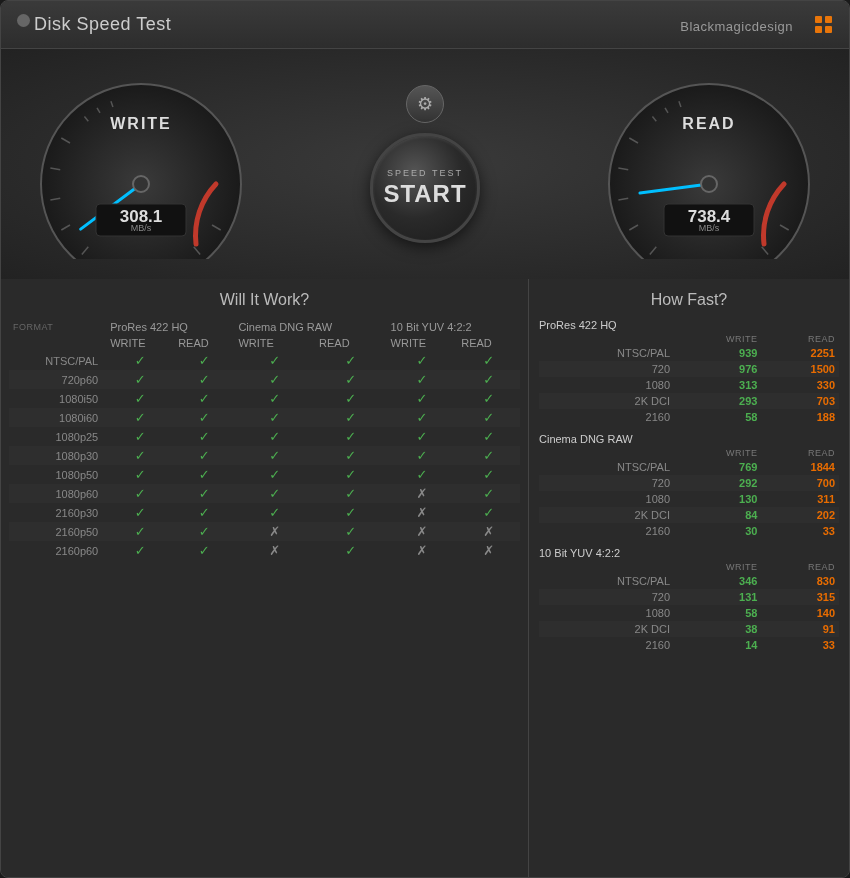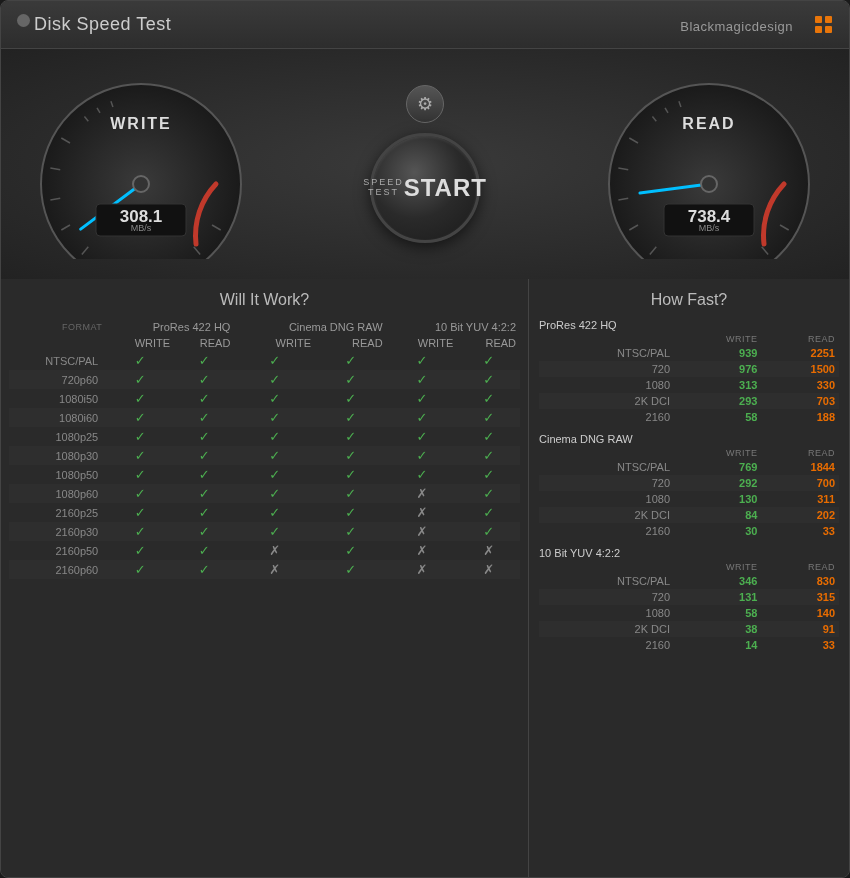--- a/index.html
+++ b/index.html
@@ -120,21 +120,21 @@
     }
 
     .start-btn {
       width: 110px;
       height: 110px;
       background: radial-gradient(circle at 40% 35%, #555 0%, #2a2a2a 50%, #1a1a1a 100%);
       border-radius: 50%;
       border: 3px solid #444;
       cursor: pointer;
       display: flex;
-      flex-direction: row;
+      flex-direction: column;
       align-items: center;
       justify-content: center;
       color: #ddd;
       font-size: 11px;
       letter-spacing: 1px;
       box-shadow: 0 4px 15px rgba(0,0,0,0.6), inset 0 1px 3px rgba(255,255,255,0.1);
       outline: none;
     }
 
     .start-btn .speed-test-label {
@@ -181,21 +181,21 @@
     .wiw-table {
       width: 100%;
       border-collapse: collapse;
       font-size: 11px;
     }
 
     .wiw-table th {
       color: #999;
       font-weight: 400;
       padding: 2px 4px;
-      text-align: right;
+      text-align: left;
     }
 
     .wiw-table .format-header {
       color: #666;
       font-size: 9px;
       text-transform: uppercase;
       letter-spacing: 0.5px;
     }
 
     .wiw-table td {
@@ -483,29 +483,20 @@
             <tr>
       <td class="format-name">1080p60</td>
       <td><span class="check-green">✓</span></td>
       <td><span class="check-green">✓</span></td>
       <td><span class="check-green">✓</span></td>
       <td><span class="check-green">✓</span></td>
       <td><span class="cross-red">✗</span></td>
       <td><span class="check-green">✓</span></td>
     </tr>
             <tr>
-      <td class="format-name">2160p25</td>
-      <td><span class="check-green">✓</span></td>
-      <td><span class="check-green">✓</span></td>
-      <td><span class="check-green">✓</span></td>
-      <td><span class="check-green">✓</span></td>
-      <td><span class="cross-red">✗</span></td>
-      <td><span class="check-green">✓</span></td>
-    </tr>
-            <tr>
       <td class="format-name">2160p30</td>
       <td><span class="check-green">✓</span></td>
       <td><span class="check-green">✓</span></td>
       <td><span class="check-green">✓</span></td>
       <td><span class="check-green">✓</span></td>
       <td><span class="cross-red">✗</span></td>
       <td><span class="check-green">✓</span></td>
     </tr>
             <tr>
       <td class="format-name">2160p50</td>

